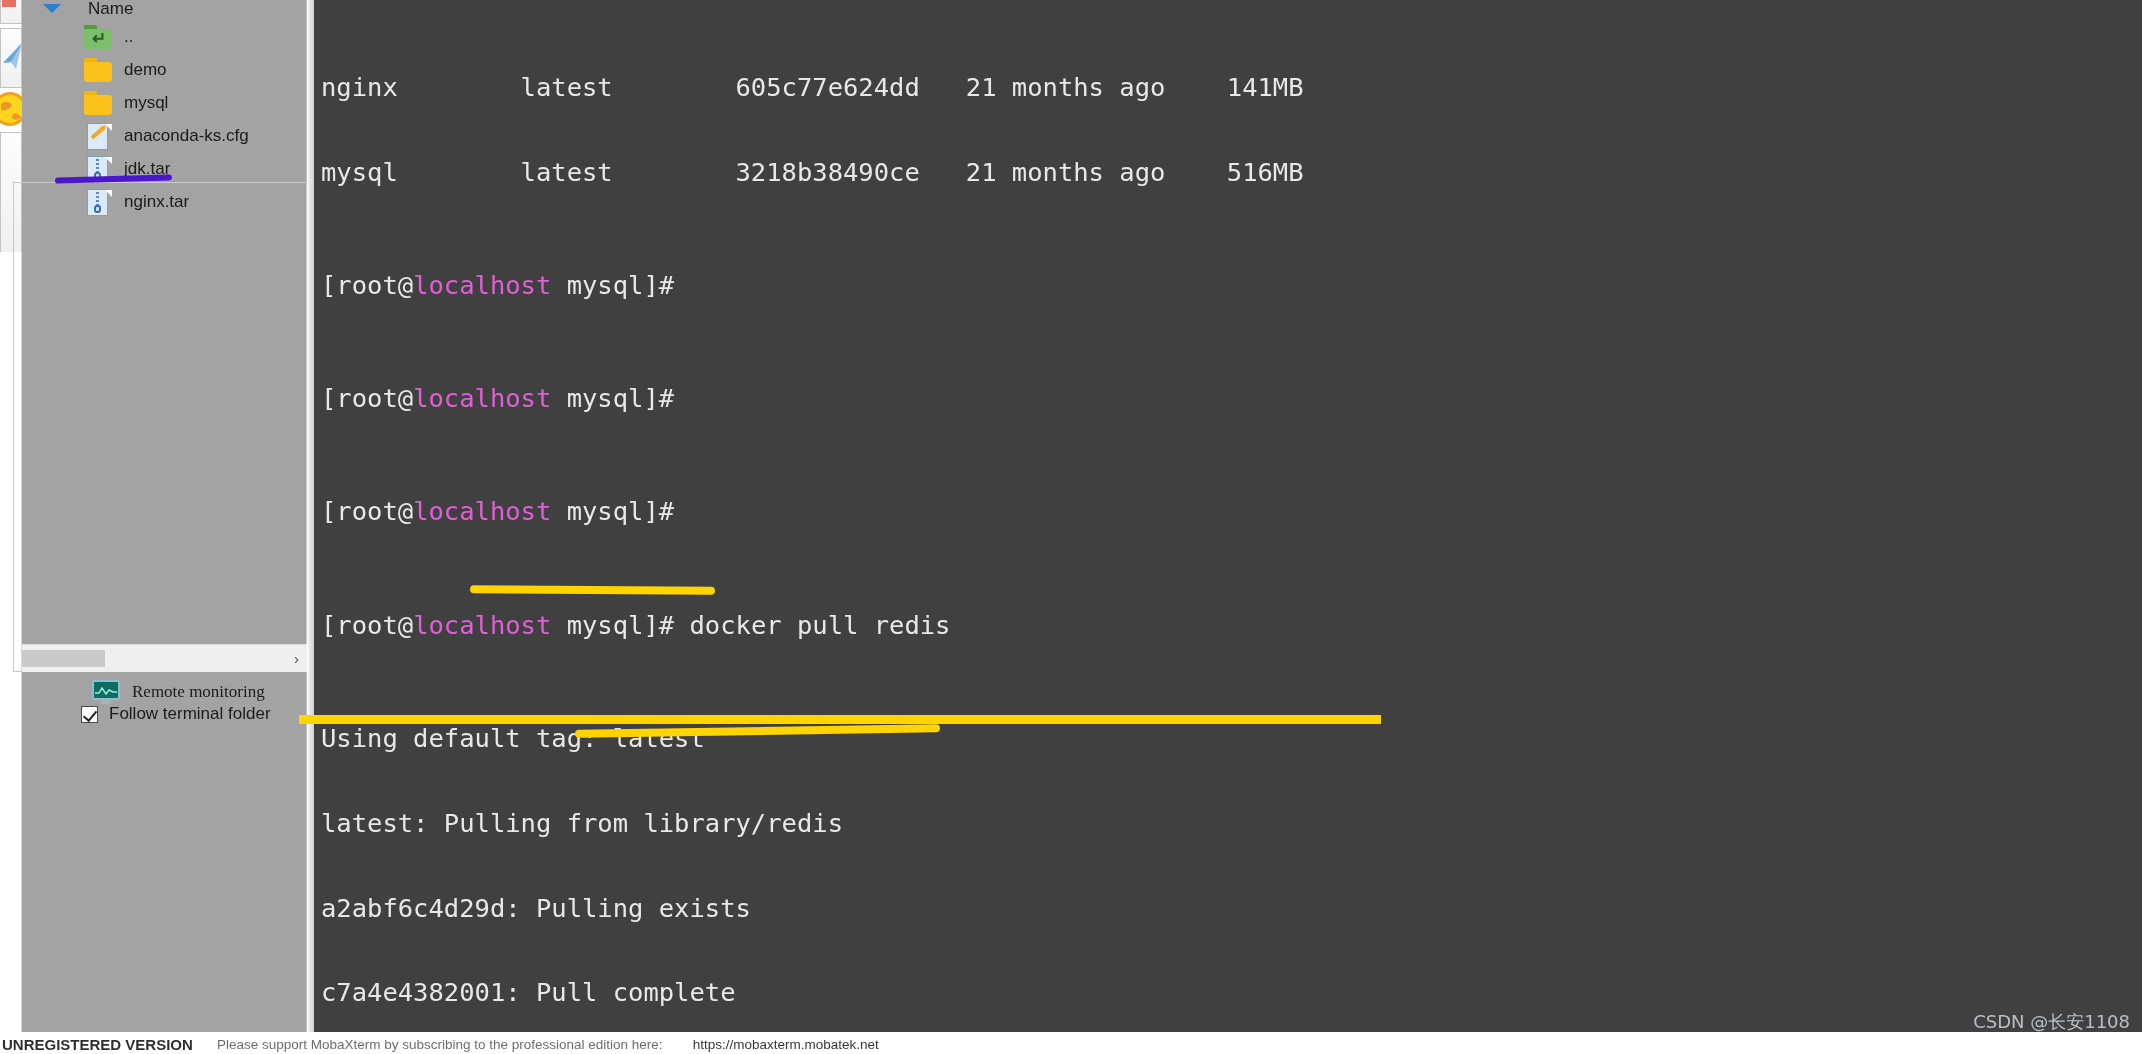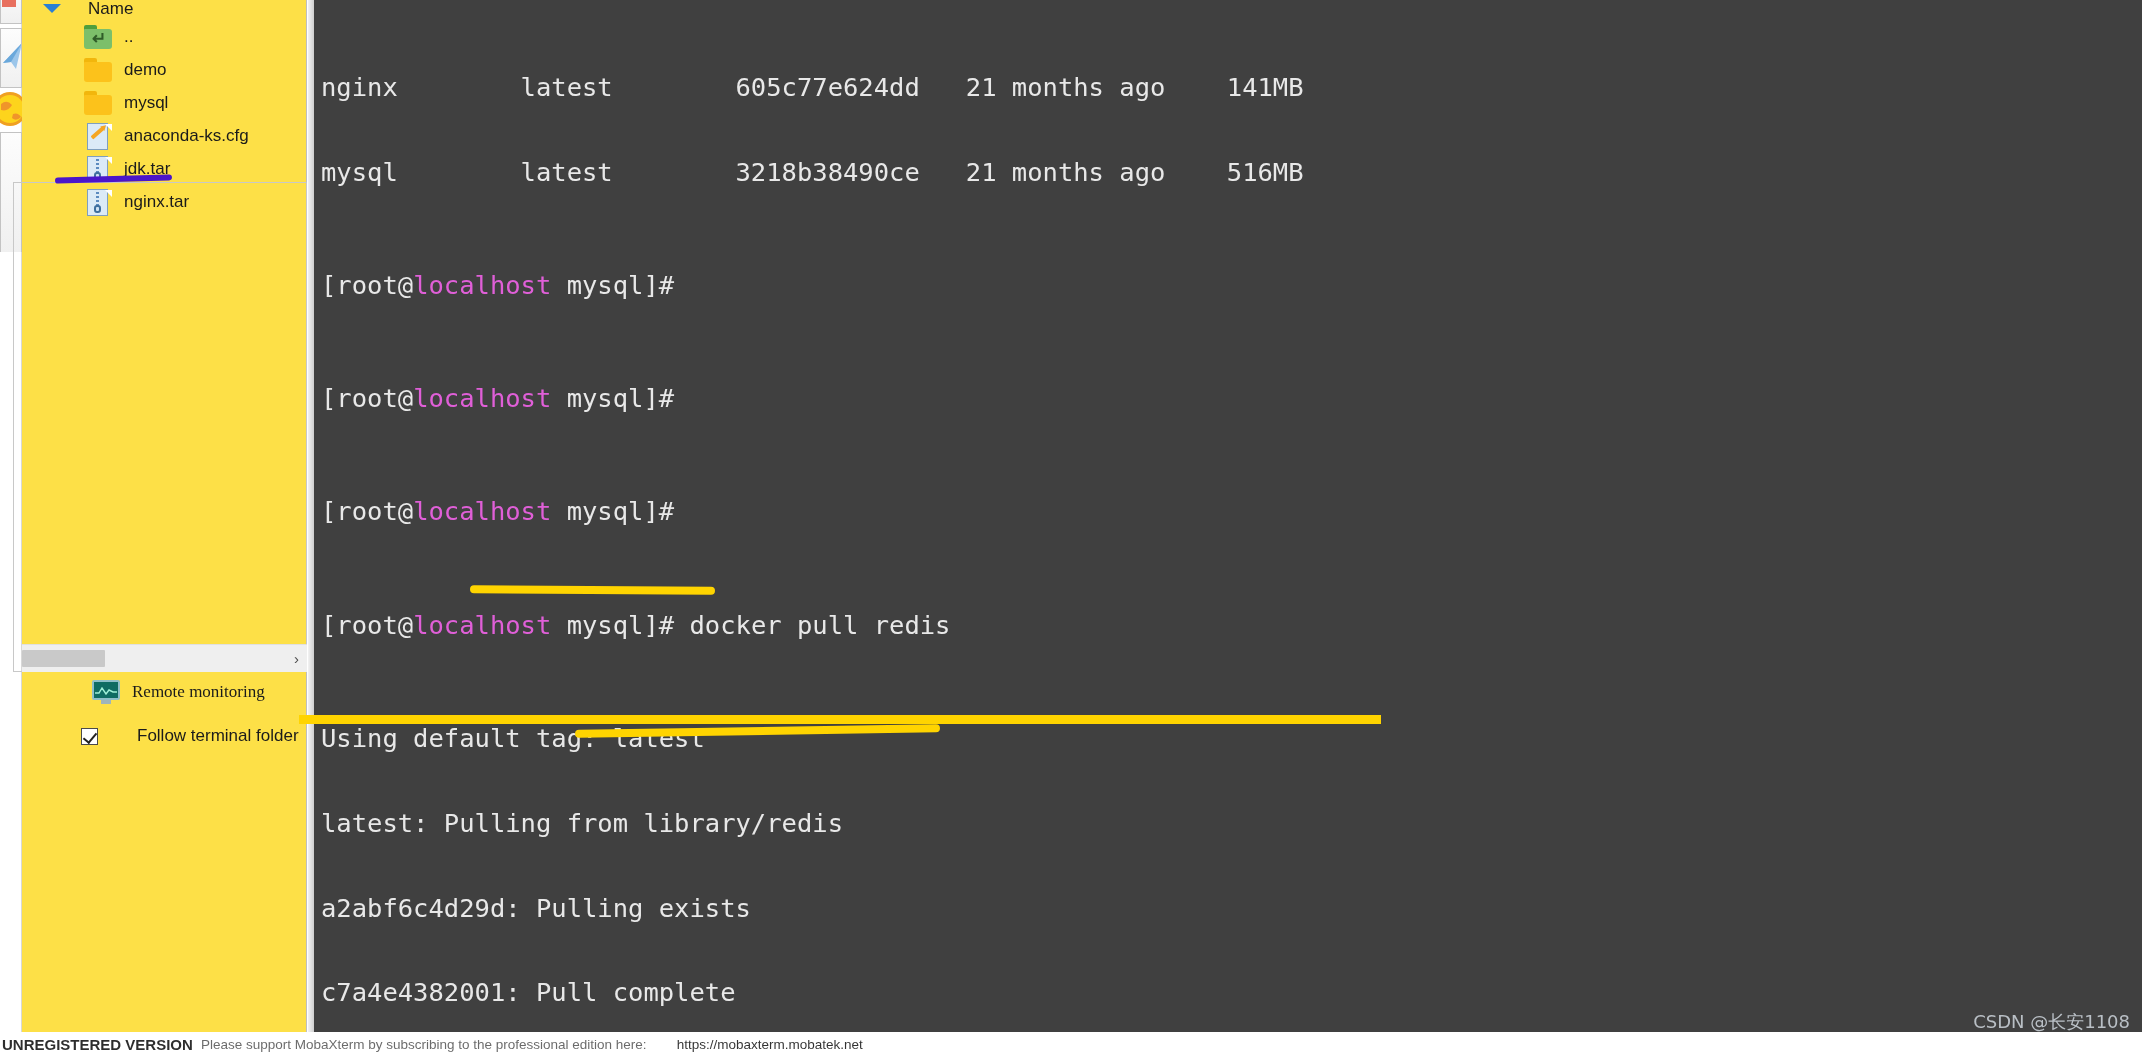--- a/index.html
+++ b/index.html
@@ -33,21 +33,21 @@
   }
   .rail-btn.b1 { top: -18px; height: 42px; }
   .rail-btn.b2 { top: 28px;  height: 60px; }
   .rail-btn.b4 { top: 132px; height: 120px; border-bottom: none; }
   .rail-ico { position: absolute; left: 1px; }
 
   
   .fb {
     position: absolute; left: 22px; top: 0;
     width: 285px; height: 1032px;
-    background: #fde047;
+    background: #a3a3a3;
     border-right: 1px solid #bfbfbf;
   }
   .fb-header {
     position: absolute; left: 0; top: 0; width: 285px; height: 18px;
     display: flex; align-items: center;
   }
   .sort-caret {
     position: absolute; left: 21px; top: 4px;
     width: 0; height: 0;
     border-left: 9px solid transparent;
@@ -147,21 +147,21 @@
     width: 83px; height: 17px; background: #c9c9c9; border-radius: 1px;
   }
 
   
   .fb-opt {
     position: absolute; left: 22px;
     width: 285px; height: 36px;
     display: flex; align-items: center;
   }
   .fb-opt.mon { top: 674px; padding-left: 69px; font-family: Liberation Serif, serif; }
-  .fb-opt.follow { top: 718px; padding-left: 59px; gap: 28px; }
+  .fb-opt.follow { top: 696px; padding-left: 59px; }
   .fb-opt .olabel { font-size: 17px; color: #1b1b1b; margin-left: 11px; white-space: nowrap; }
 
   .mon-icon { position: relative; width: 30px; height: 26px; flex: 0 0 30px; }
   .mon-icon .screen {
     position: absolute; left: 1px; top: 1px; width: 28px; height: 20px;
     background: #0f6c63; border: 2px solid #8fbfc9; border-radius: 2px;
   }
   .mon-icon .wave {
     position: absolute; left: 4px; top: 8px; width: 22px; height: 8px;
   }
@@ -235,21 +235,21 @@
     font-size: 14px;
     color: #1b1b1b;
     display: flex; align-items: center;
     overflow: hidden;
   }
   .sb-unreg {
     font-weight: bold; font-size: 15px; color: #111;
     margin-left: 2px; white-space: nowrap;
     opacity: .88;
   }
-  .sb-msg { margin-left: 8px; color: #3a3a3a; white-space: nowrap; opacity: .75; font-size: 13.5px; }
+  .sb-msg { margin-left: 24px; color: #3a3a3a; white-space: nowrap; opacity: .75; font-size: 13.5px; }
   .sb-link { margin-left: 30px; color: #000000; white-space: nowrap; opacity: .8; font-size: 13.5px; }
 
   .watermark {
     position: absolute; right: 12px; top: 1010px;
     font-size: 18px;
     color: rgba(215,222,230,0.80);
     font-family: "DejaVu Sans", sans-serif;
     white-space: nowrap;
   }
 </style>

